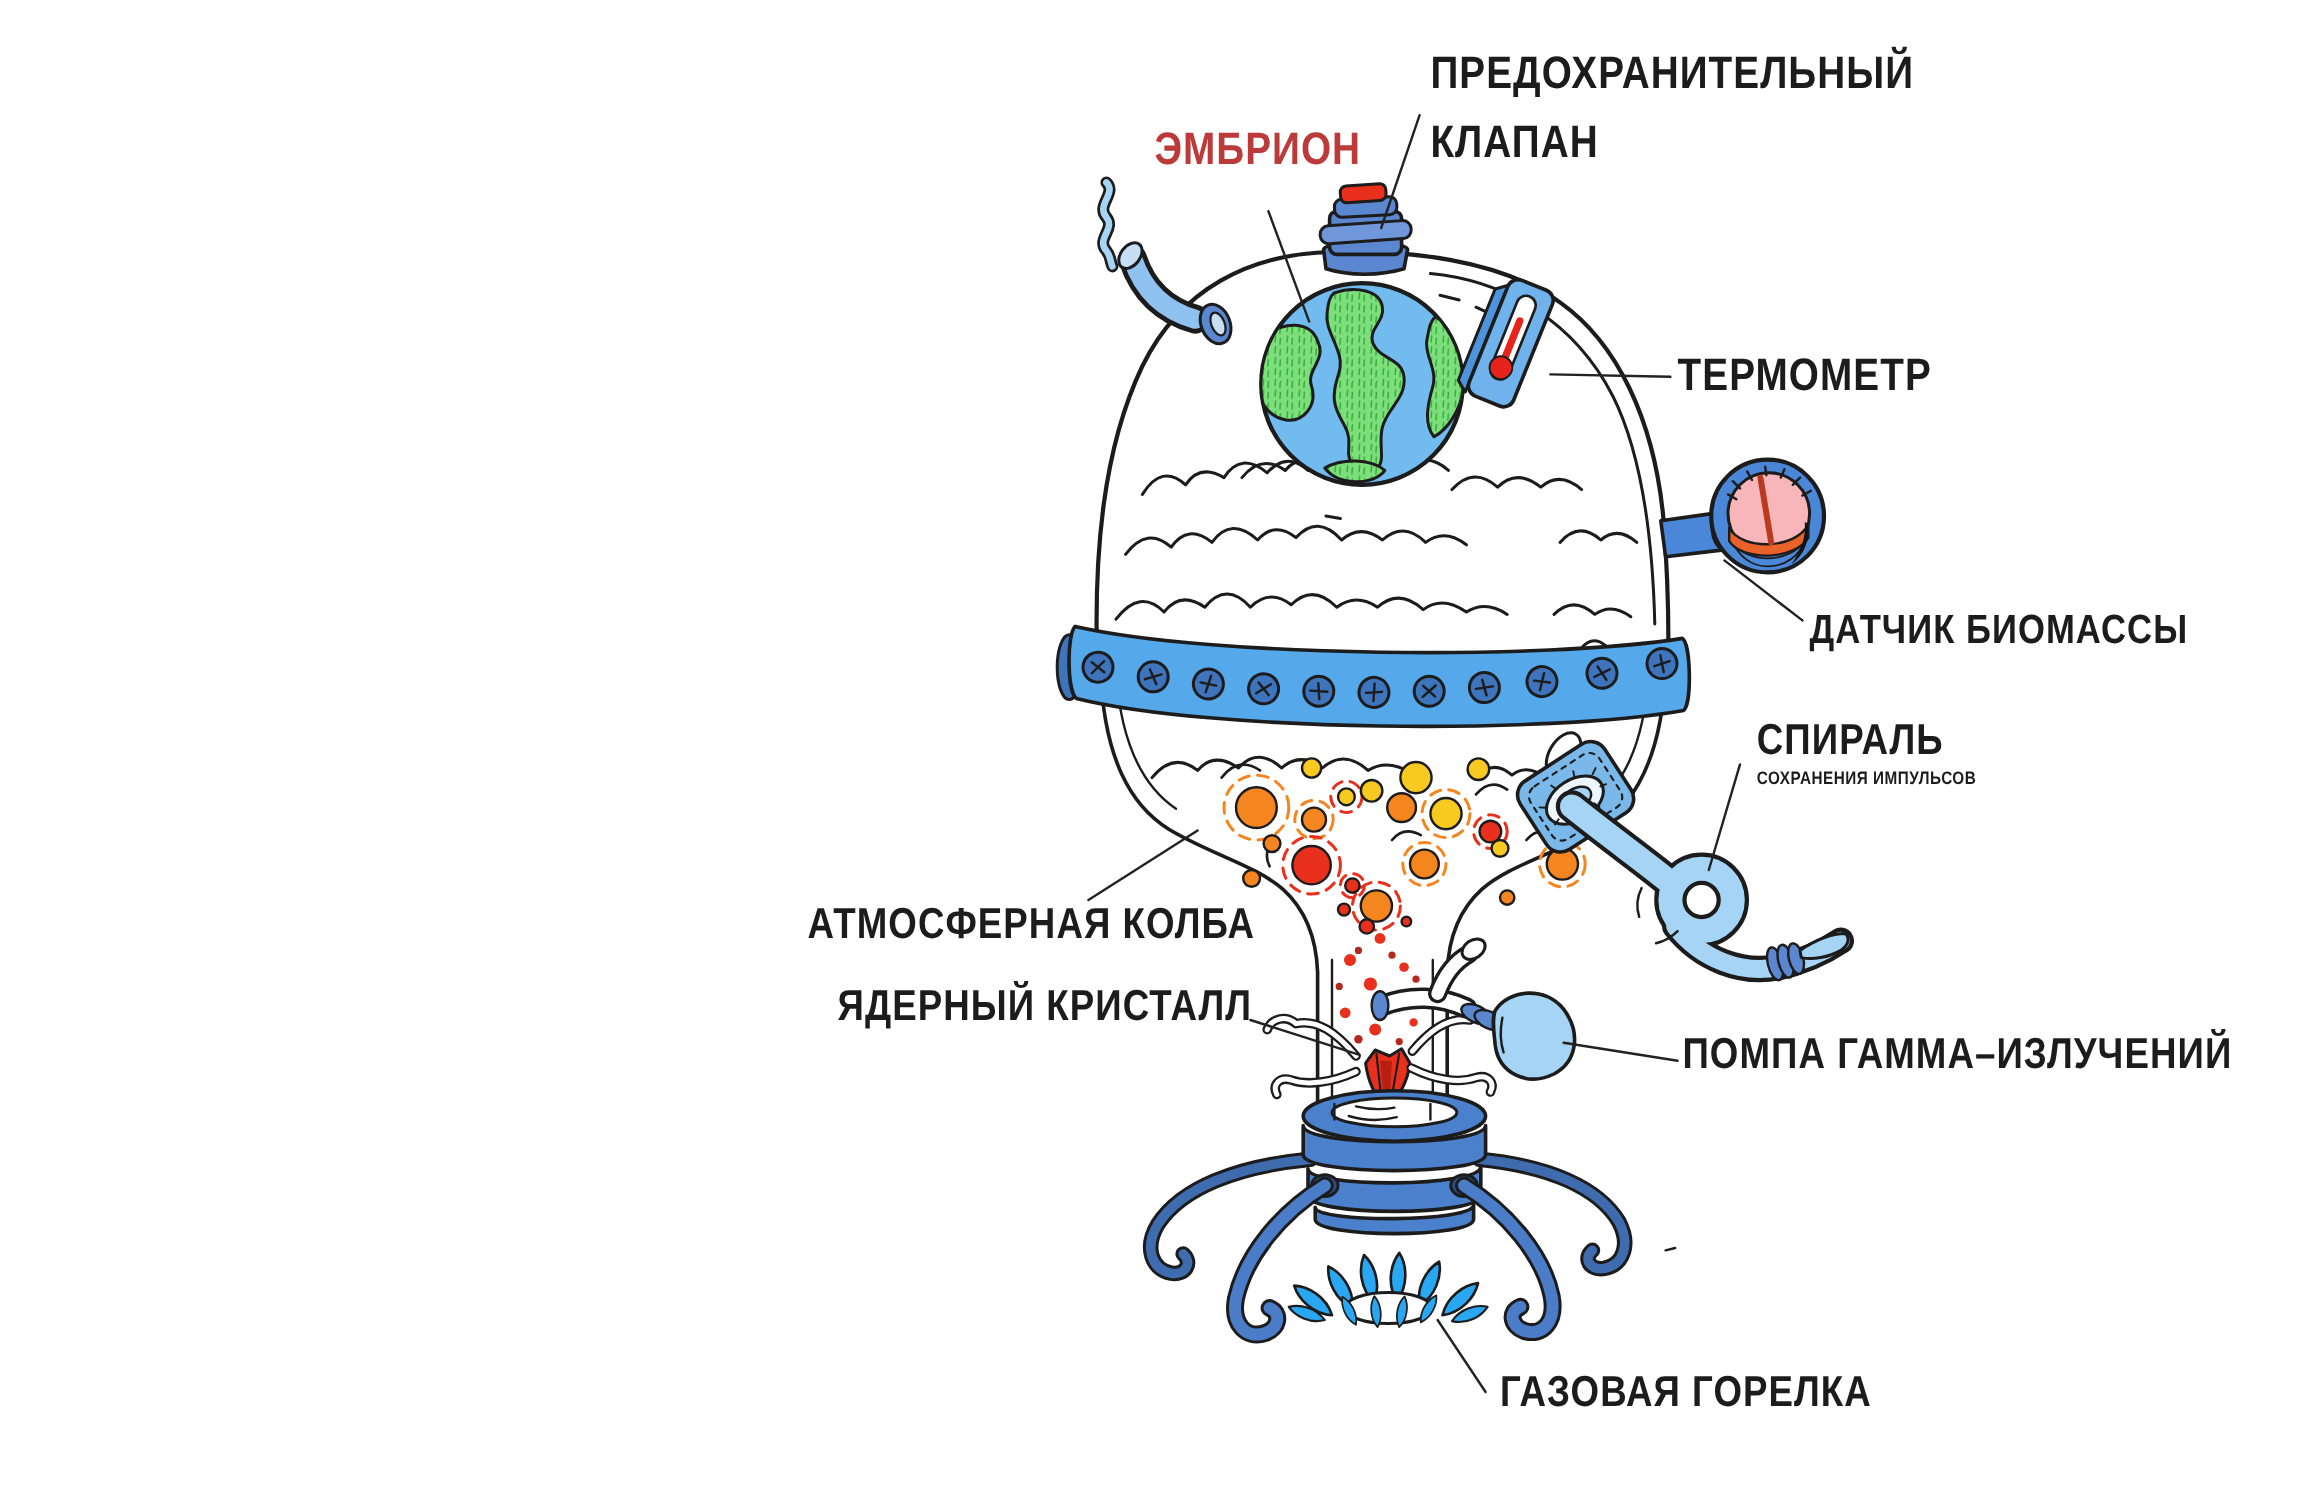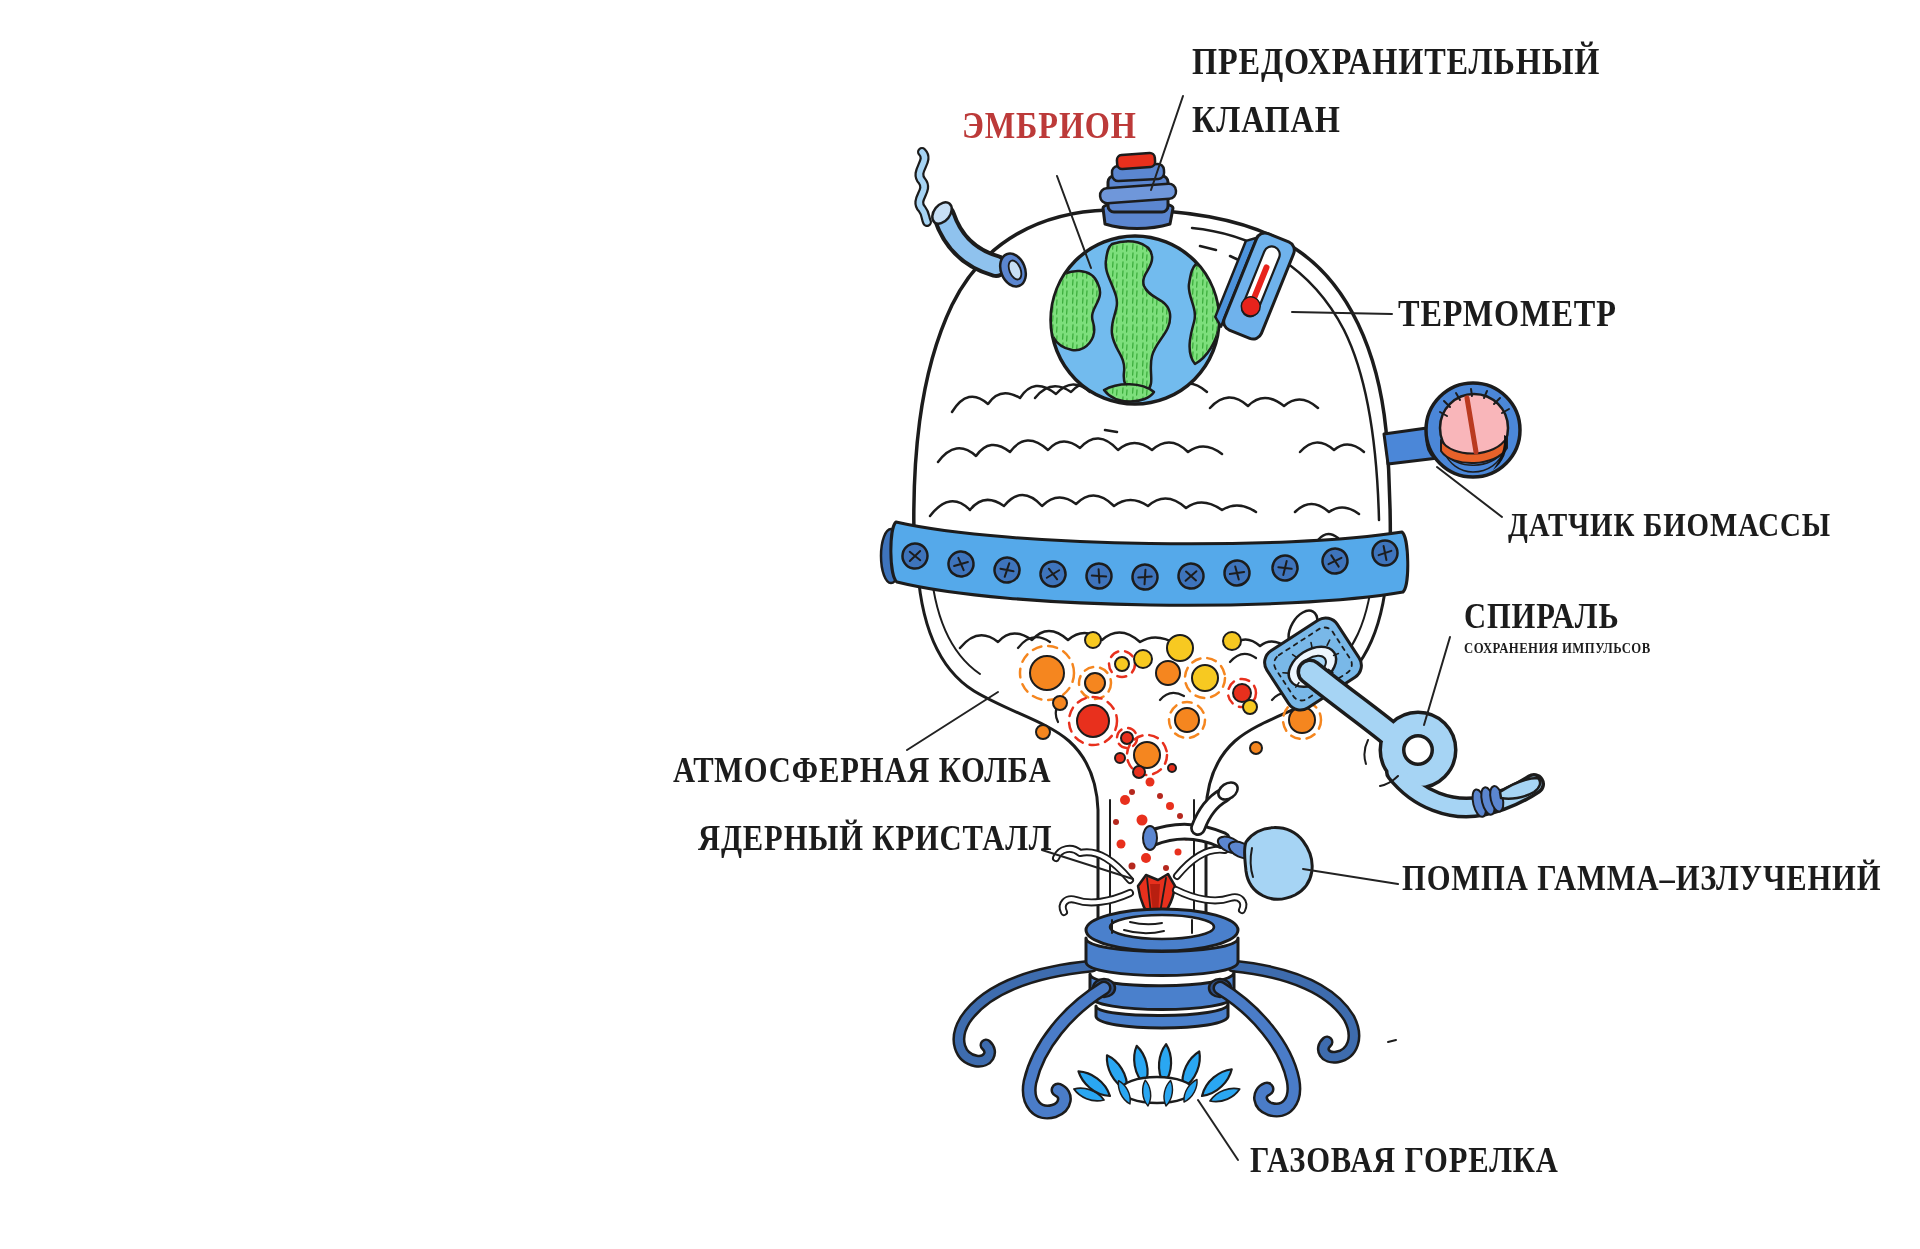--- a/index.html
+++ b/index.html
@@ -1,17 +1,17 @@
 <!DOCTYPE html>
 <html style="--page-bg: #ffffff; --ink: #1c1c1c; --label-red: #bc3a39; --ocean: #72bbee; --land: #7ddf7c; --land-hatch: #3cae3c; --metal-blue: #5b86d0; --metal-blue-dark: #3f64a8; --belt-blue: #55a9ea; --screw-blue: #3e74bc; --gauge-blue: #4b87d8; --dial-pink: #f9b6ba; --dial-orange: #e8622a; --hose-blue: #a6d4f4; --patch-blue: #79b8e8; --hot-red: #e8301d; --hot-orange: #f5861f; --hot-yellow: #f7c921; --flame-blue: #2aa7f2; --base-blue: #4a80cc; --leg-blue: #4a7cc8; --leg-blue-dark: #3e6cae; --mercury-red: #e8231c; --thermo-panel: #6fb2ec;"><head>
 <meta charset="utf-8">
 <style>
   html,body{margin:0;padding:0;background:#fff;}
   #canvas{position:relative;width:1920px;height:1249px;background:var(--page-bg,#ffffff);overflow:hidden;
-          font-family:Liberation Serif, serif;}
+          font-family:Liberation Sans, sans-serif;}
   svg{position:absolute;left:0;top:0;}
   svg *{stroke-linecap:round;stroke-linejoin:round;}
   .hand{position:absolute;font-weight:bold;color:var(--ink,#1c1c1c);letter-spacing:1px;white-space:nowrap;
         line-height:1;transform:scaleX(.85);transform-origin:left top;}
   .hand.red{color:var(--label-red,#bc3a39);}
   .hand.sub{letter-spacing:.5px;}
   
   .s-ink{stroke:var(--ink,#1c1c1c);fill:none;}
   .f-white{fill:#ffffff;}
   .f-ocean{fill:var(--ocean,#72bbee);}

